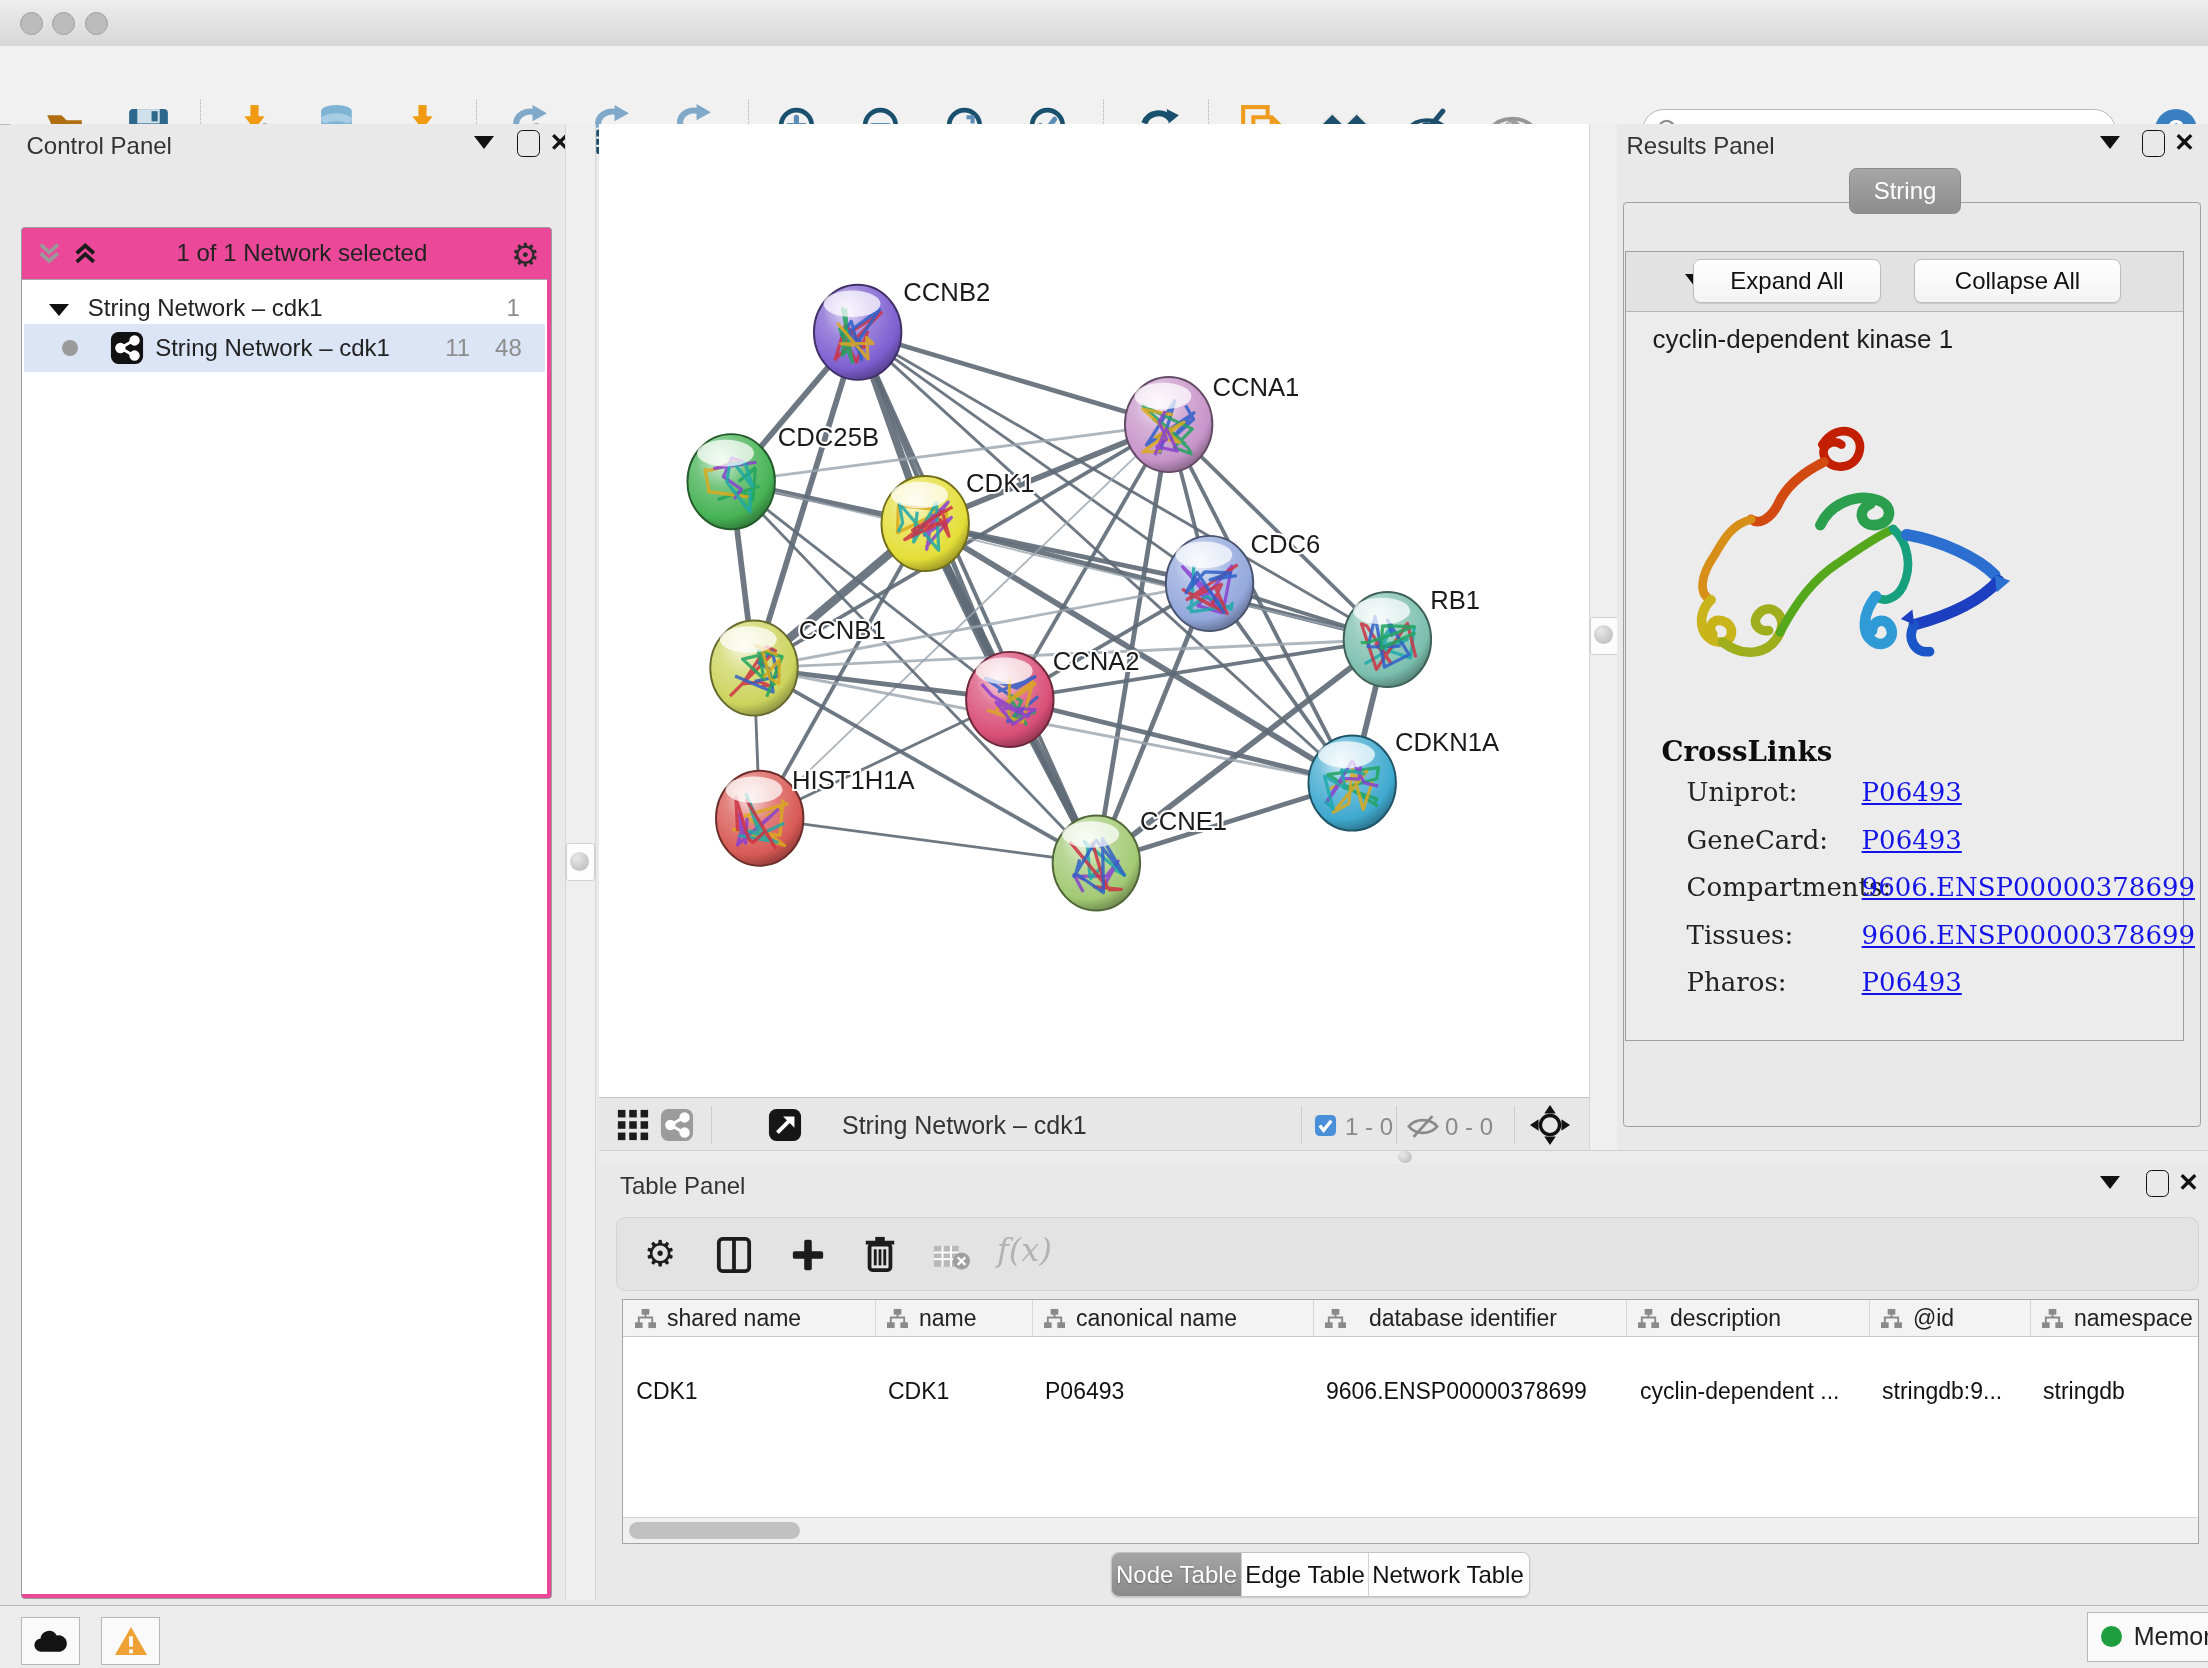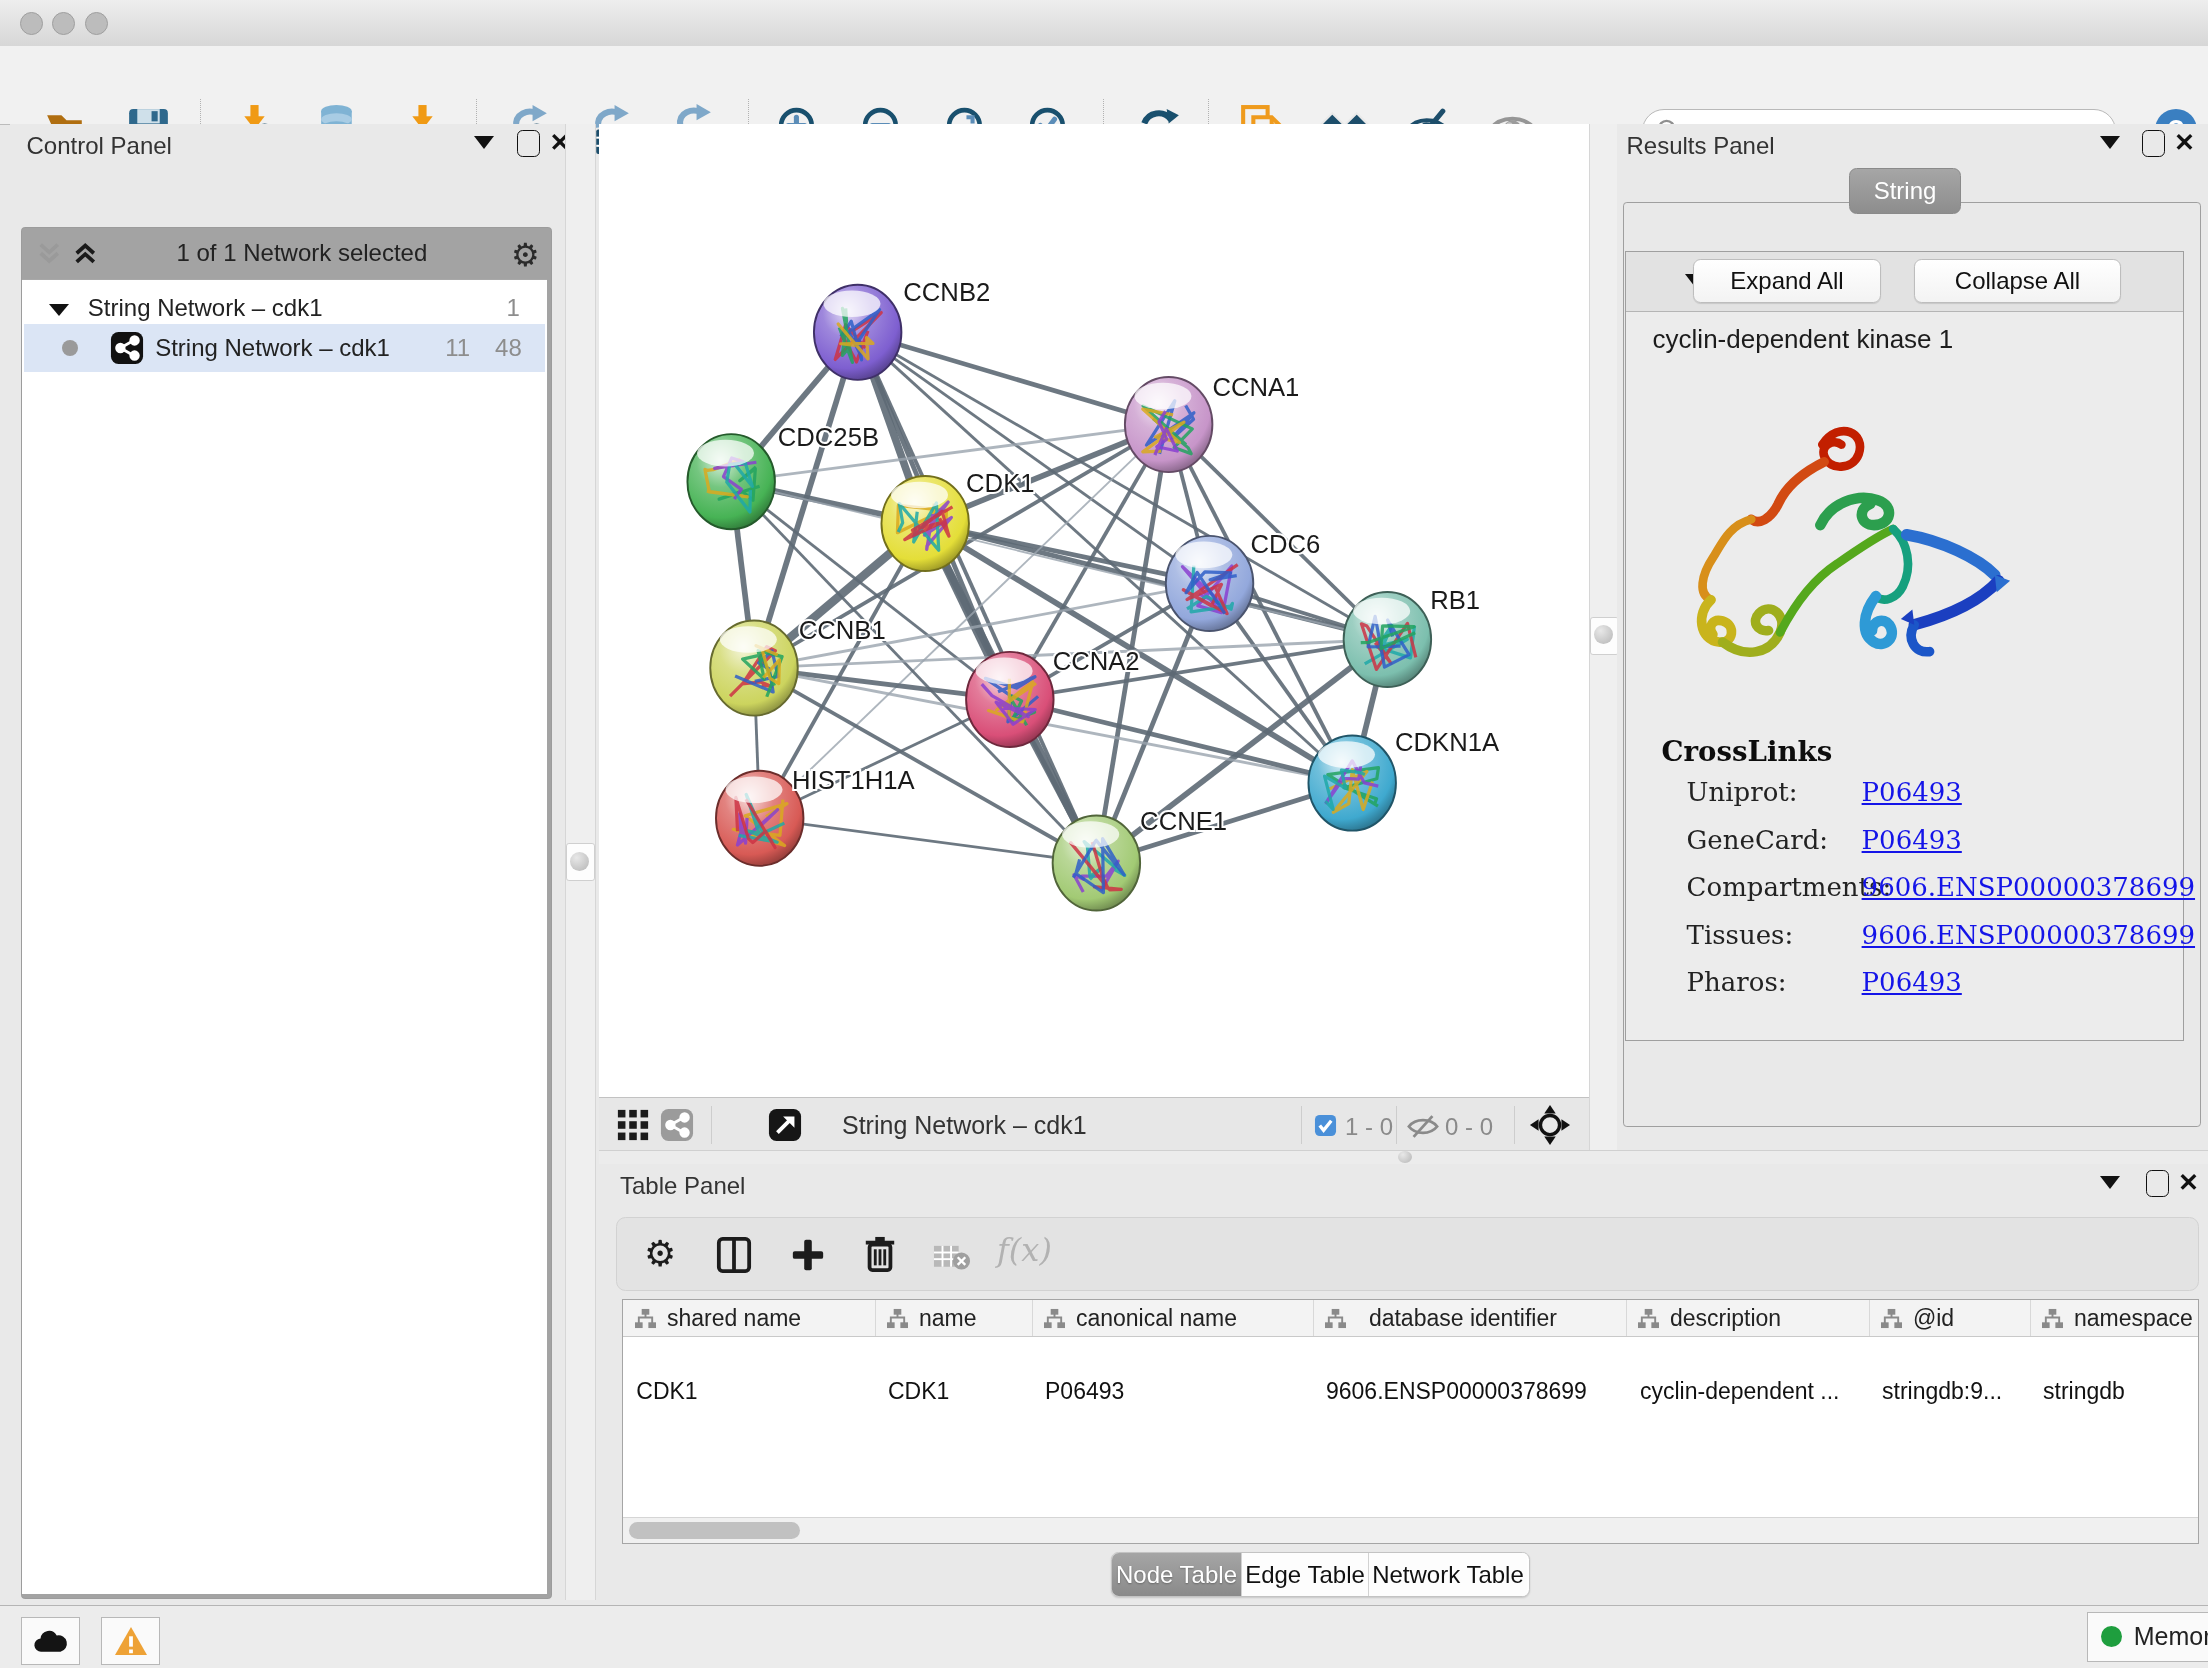--- a/index.html
+++ b/index.html
@@ -28,21 +28,21 @@
   .winbtn{font-size:25px;color:#111;line-height:25px;}
   .sqbtn{width:21px;height:25px;border:1.9px solid #111;border-radius:5.7px;}
   .tabstrip{display:flex;border:1px solid #c3c3c3;border-radius:7.6px;overflow:hidden;
      background:#fff;box-shadow:0 1px 1.9px rgba(0,0,0,.15);}
   .tabseg{font-size:24px;padding:7.6px 0;text-align:center;border-right:1px solid #d2d2d2;background:#fdfdfd;color:#111;}
   .tabseg:last-child{border-right:none;}
   .tabseg.active{background:linear-gradient(#a5a5a5,#8a8a8a);color:#fff;text-shadow:0 1px 1.9px rgba(0,0,0,.3);}
 
   
   .cp{left:9.5px;top:124px;width:555px;height:1476px;background:#e9e9e9;}
-  .cp-box{position:absolute;left:11.4px;top:103px;width:529px;height:1370px;border:1.9px solid #9c9c9c;border-radius:3.8px;background:#a3a3a3;}
+  .cp-box{position:absolute;left:11.4px;top:103px;width:529px;height:1370px;border:1.9px solid #9c9c9c;border-radius:3.8px;background:#ec4899;}
   .cp-tree{position:absolute;left:0px;top:51px;width:525px;height:1314px;background:#ffffff;border-top:1.9px solid #a8a8a8;}
   .treerow{position:absolute;left:1.9px;width:521px;height:44px;display:flex;align-items:center;font-size:24px;}
   .count{color:#8d8d8d;}
 
   
   .vsplit{top:124px;width:28.5px;background:#efefef;border-left:1px solid #d6d6d6;border-right:1px solid #d6d6d6;}
   .handlechip{position:absolute;width:27px;height:36px;background:#fdfdfd;border:1px solid #cfcfcf;border-radius:2.9px;}
   .handledot{position:absolute;width:19px;height:19px;border-radius:50%;
      background:radial-gradient(circle at 35% 30%,#e8e8e8,#b5b5b5);}
 

